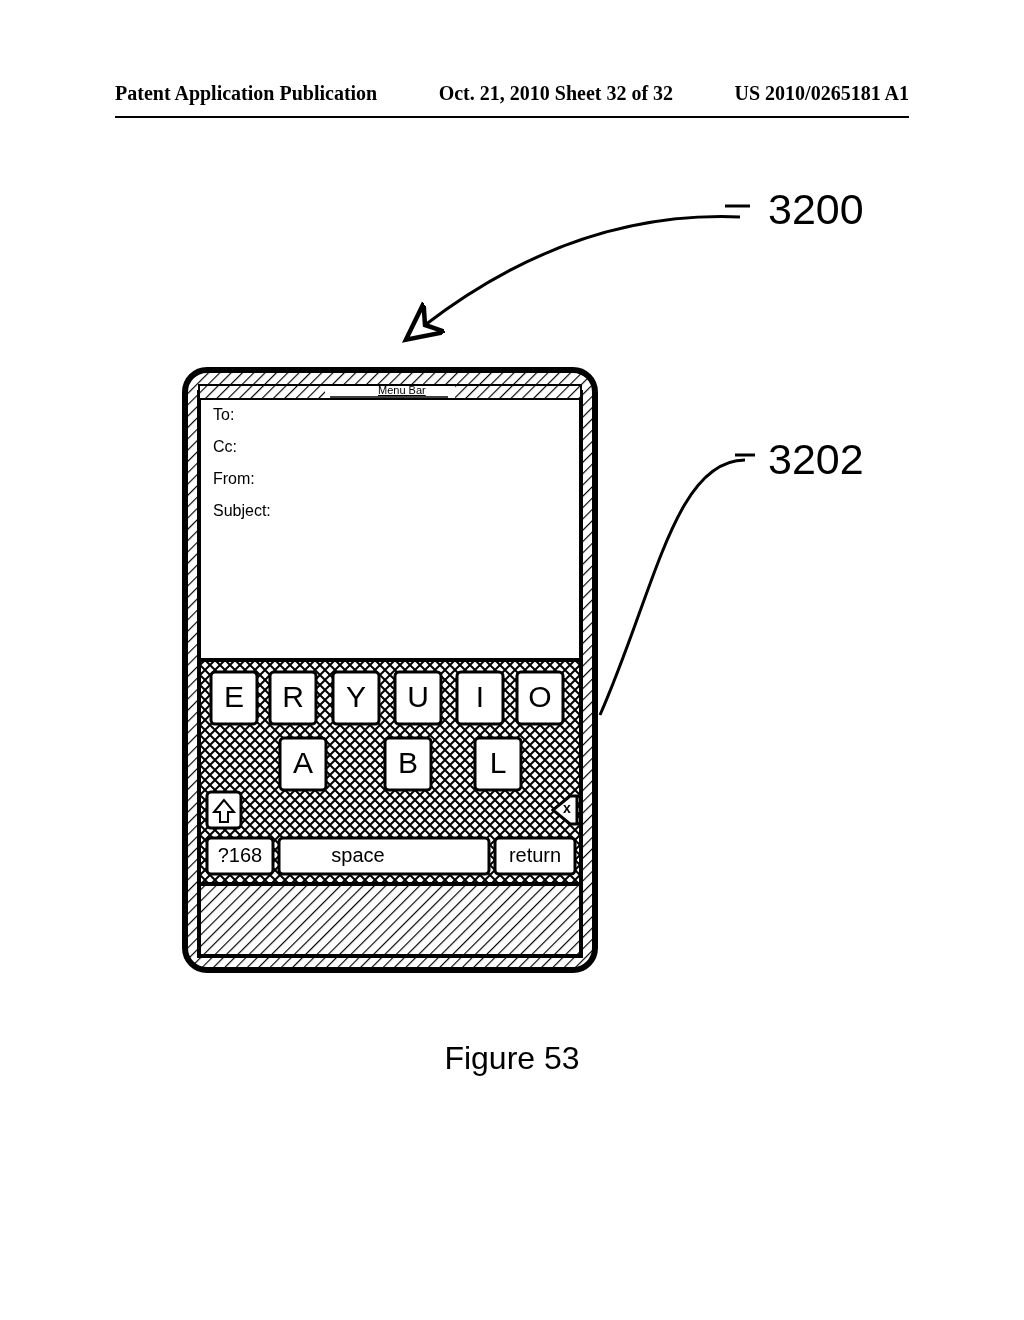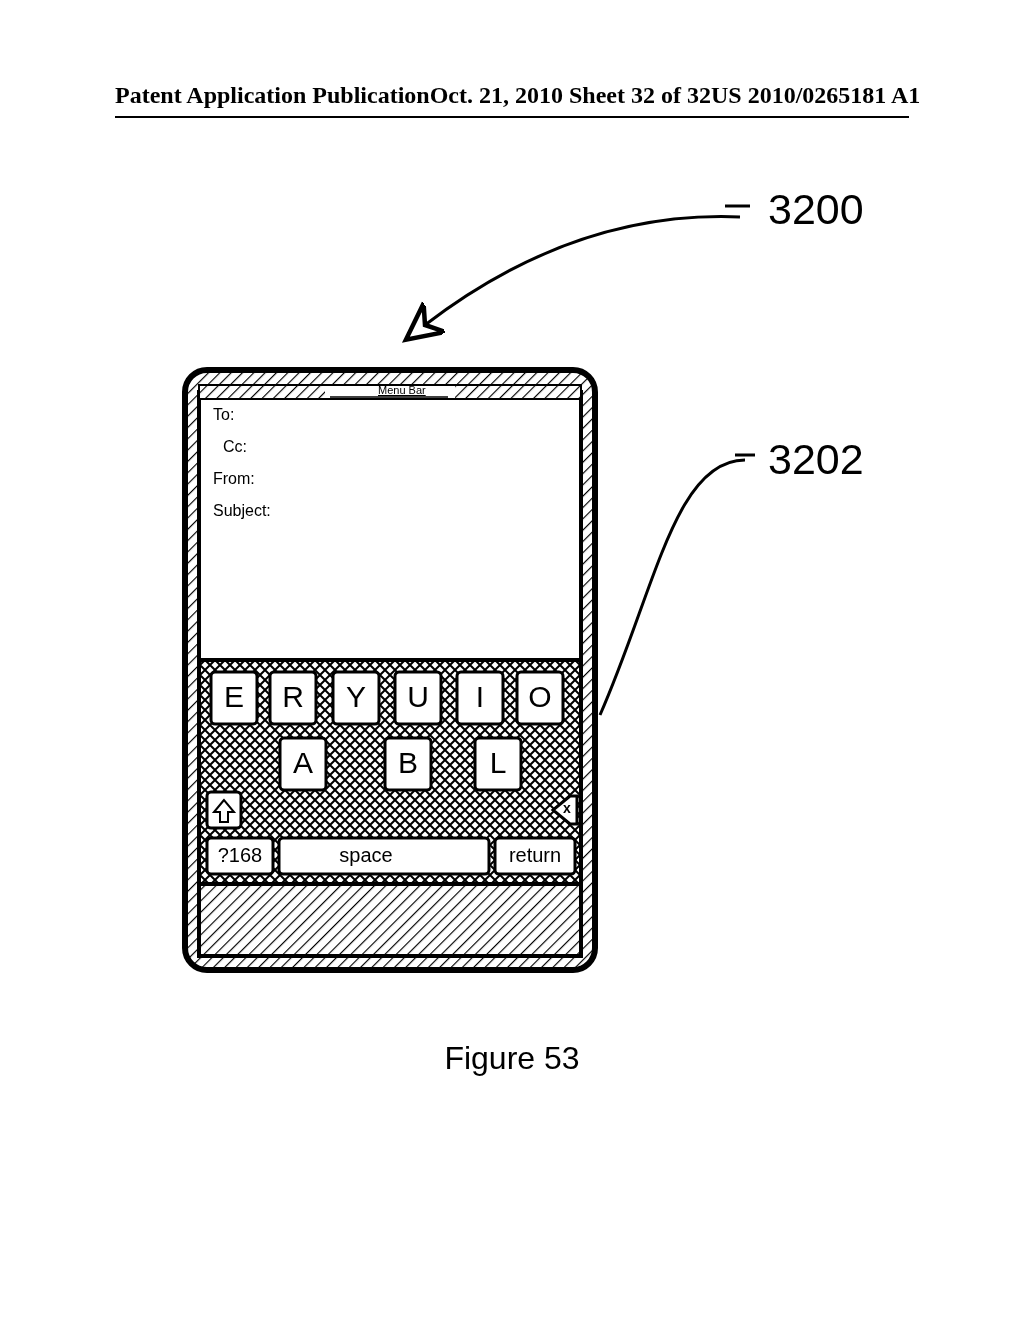--- a/index.html
+++ b/index.html
@@ -18,21 +18,21 @@
     height: 1320px;
   }
   .header {
     position: absolute;
     top: 82px;
     left: 115px;
     right: 115px;
     height: 30px;
     display: flex;
     justify-content: space-between;
-    font-size: 24px;
+    font-size: 20px;
     font-weight: bold;
     border-bottom: 2px solid #000;
     padding-bottom: 4px;
   }
   .header .left { white-space: nowrap; }
   .header .center { white-space: nowrap; }
   .header .right { white-space: nowrap; }
 
   .figure-wrap {
     position: absolute;
@@ -184,37 +184,37 @@
             <rect x="164" y="678" width="210" height="36" rx="4"></rect>
             <rect x="380" y="678" width="80" height="36" rx="4"></rect>
           </g>
         </g>
       </svg>
     </div>
 
     <div class="dev-text menu-bar" style="left:263px; top:224px;">Menu Bar</div>
 
     <div class="dev-text fld" style="left:98px; top:246px;">To:</div>
-    <div class="dev-text fld" style="left:98px; top:278px;margin-left:10px;">Cc:</div>
+    <div class="dev-text fld" style="left:98px; top:278px;">Cc:</div>
     <div class="dev-text fld" style="left:98px; top:310px;">From:</div>
     <div class="dev-text fld" style="left:98px; top:342px;">Subject:</div>
 
     <div class="dev-text key-txt" style="left:96px;  top:520px; width:46px;">E</div>
     <div class="dev-text key-txt" style="left:155px; top:520px; width:46px;">R</div>
     <div class="dev-text key-txt" style="left:218px; top:520px; width:46px;">Y</div>
     <div class="dev-text key-txt" style="left:280px; top:520px; width:46px;">U</div>
     <div class="dev-text key-txt" style="left:342px; top:520px; width:46px;">I</div>
     <div class="dev-text key-txt" style="left:402px; top:520px; width:46px;">O</div>
 
     <div class="dev-text key-txt" style="left:165px; top:586px; width:46px;">A</div>
     <div class="dev-text key-txt" style="left:270px; top:586px; width:46px;">B</div>
     <div class="dev-text key-txt" style="left:360px; top:586px; width:46px;">L</div>
 
     <div class="dev-text" style="left:448px; top:640px; font-size:14px; font-weight:bold; font-family:Arial;">x</div>
 
     <div class="dev-text key-txt-sm" style="left:92px;  top:684px; width:66px;">?168</div>
-    <div class="dev-text key-txt-sm" style="left:164px; top:684px; width:174px;">space</div>
+    <div class="dev-text key-txt-sm" style="left:156px; top:684px; width:174px;">space</div>
     <div class="dev-text key-txt-sm" style="left:380px; top:684px; width:80px;">return</div>
 
     <div class="figure-caption">Figure 53</div>
   </div>
 
 </div>
 
 </body></html>

